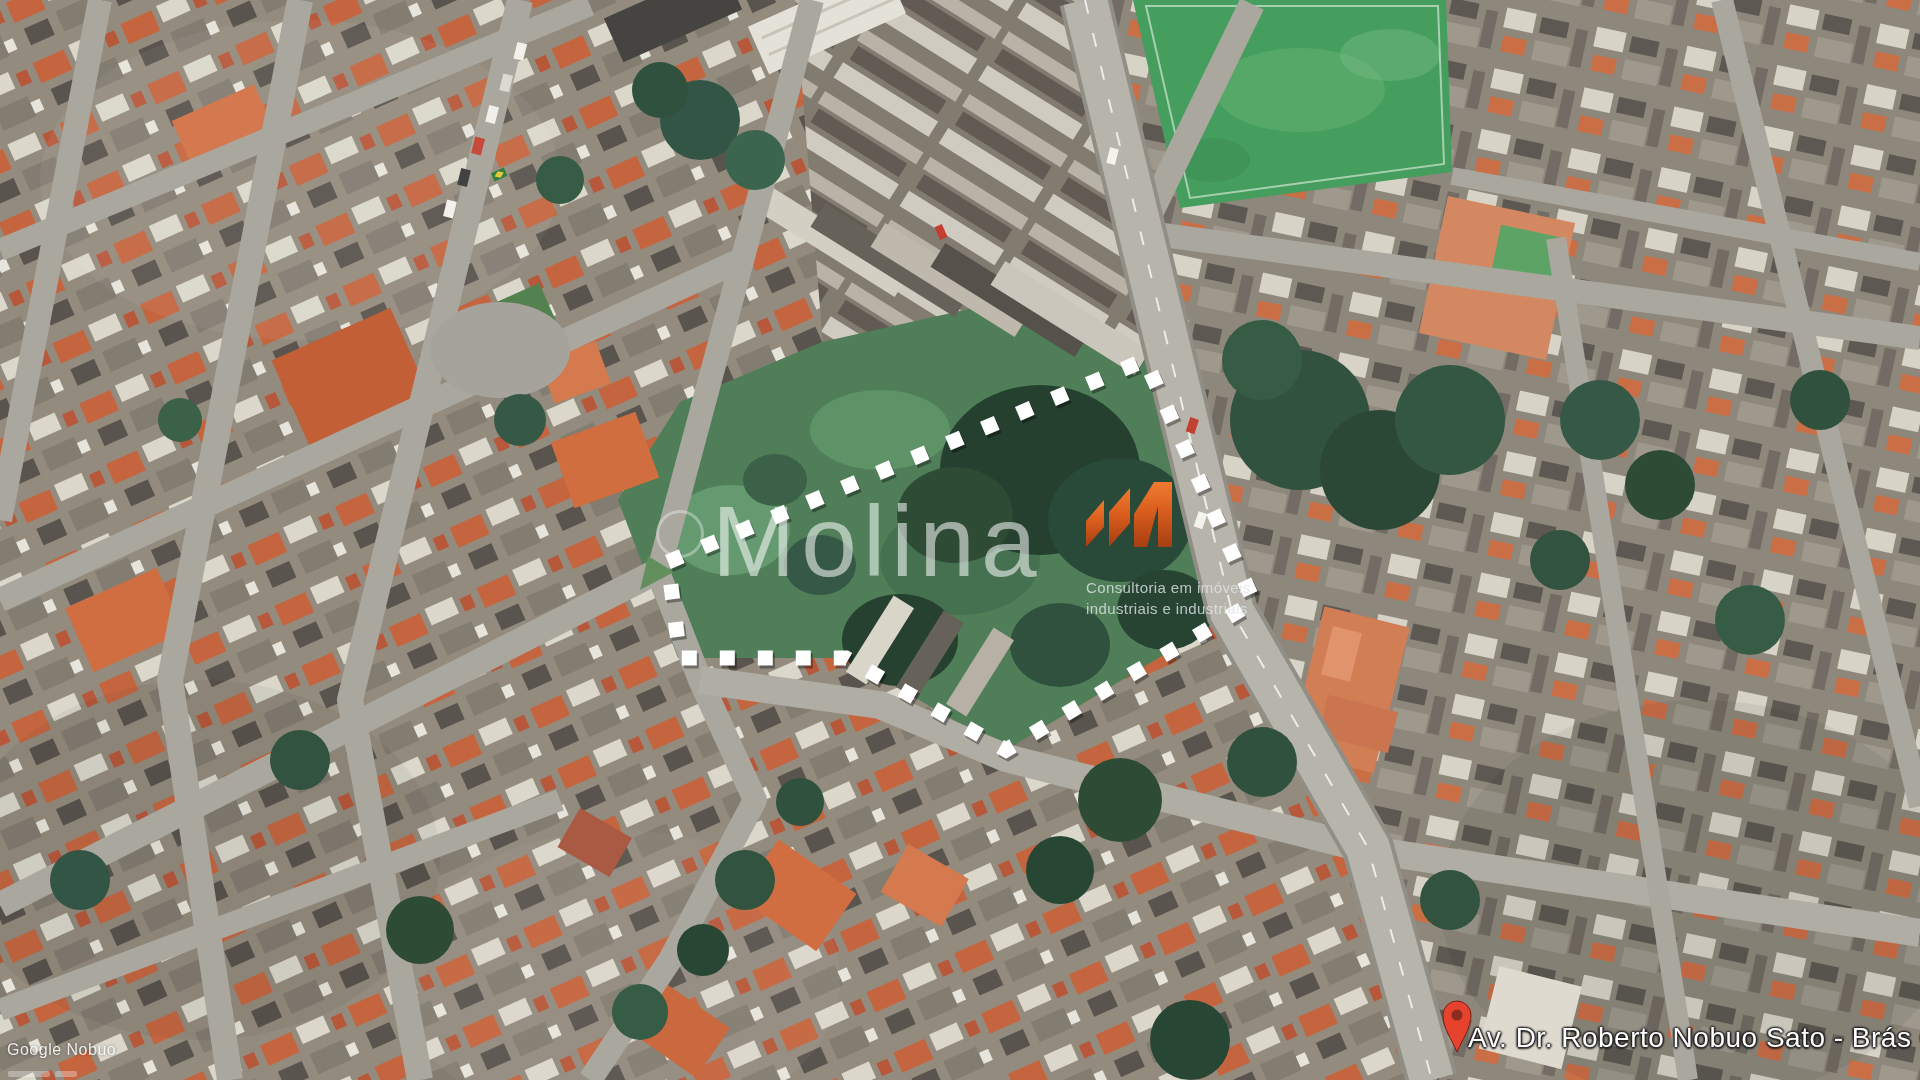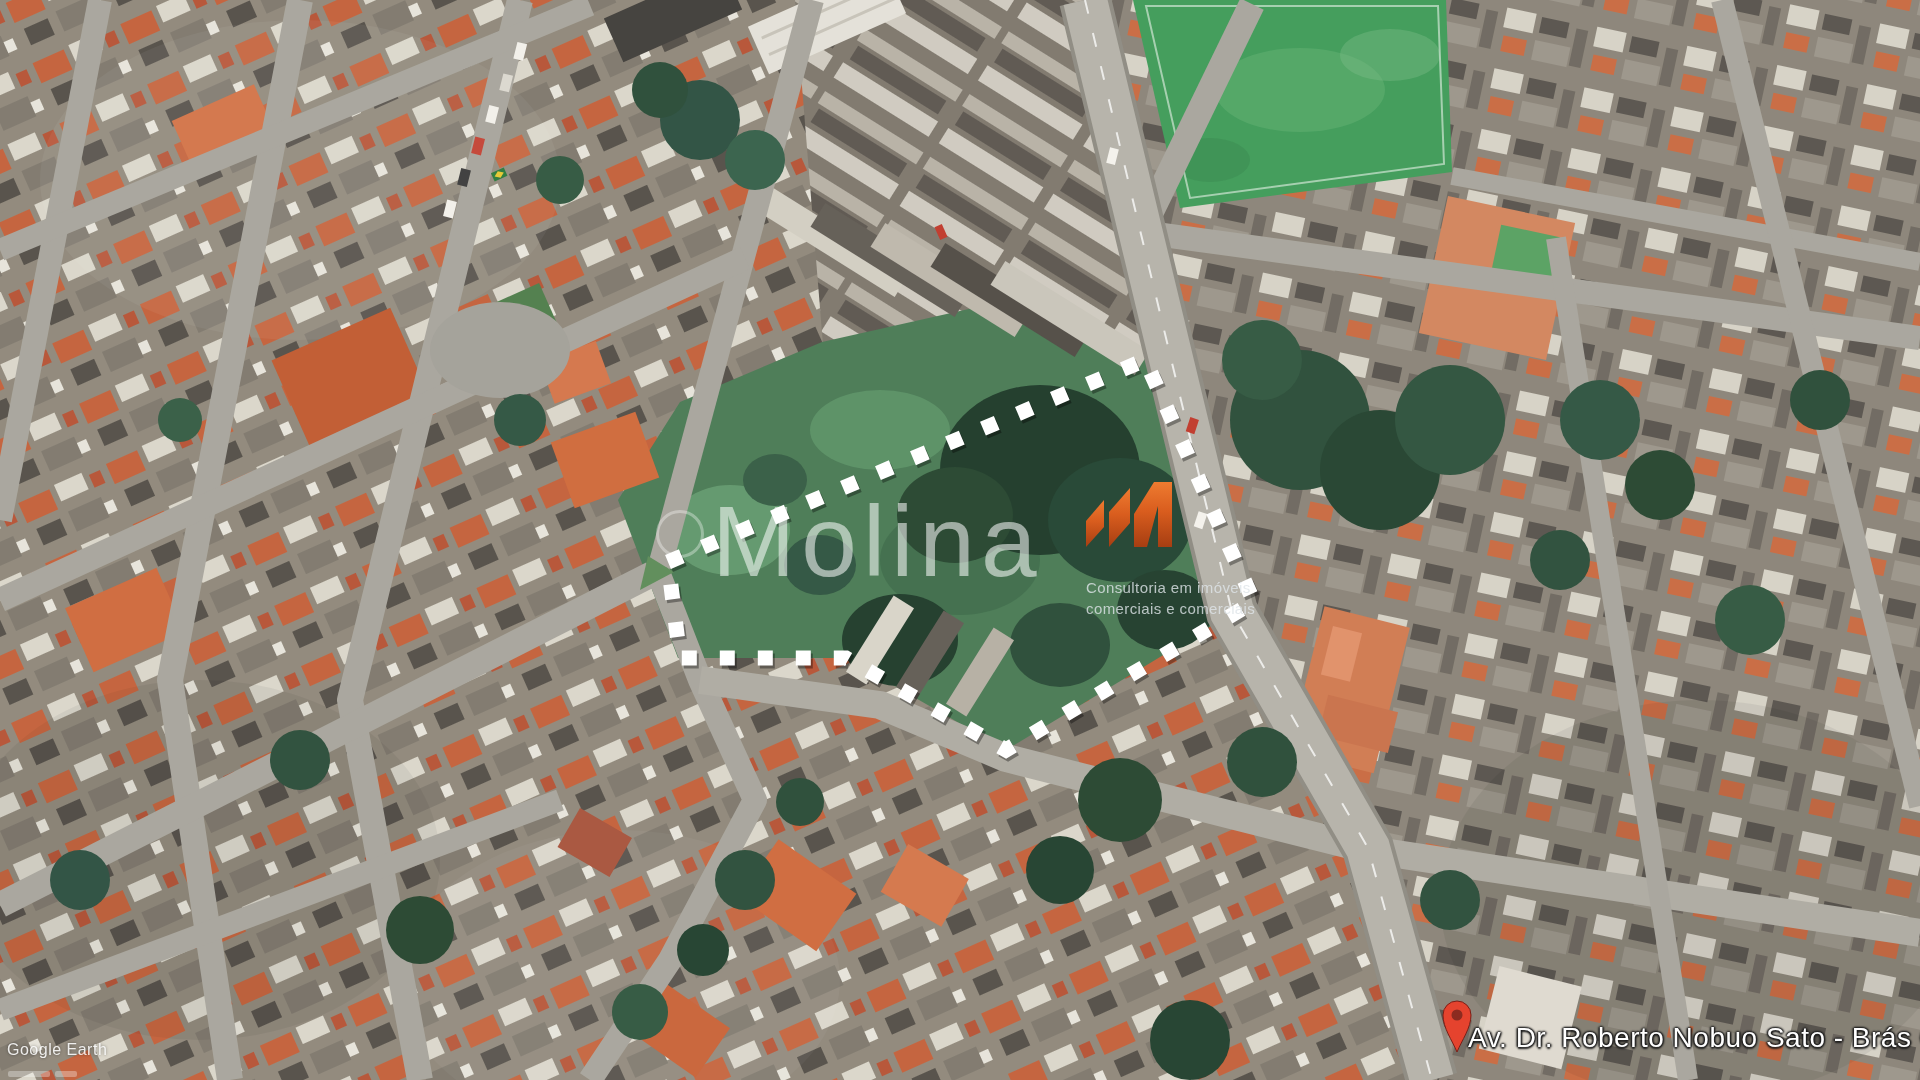--- a/index.html
+++ b/index.html
@@ -221,28 +221,28 @@
       <path d="M1109,547 L1109,512 L1130,488 L1130,523 Z"></path>
       <path d="M1134,547 L1134,514 L1154,482 L1172,482 L1172,547 L1158,547 L1158,506 L1147,547 Z"></path>
     </g>
   </svg>
 
   <div class="molina">
     <div class="molina-circle"></div>
     <div class="molina-name">Molina</div>
     <div class="molina-tagline">
       <div>Consultoria em imóveis</div>
-      <div>comerciais e comerciais</div>
+      <div>industriais e industriais</div>
     </div>
   </div>
 
   <svg class="pin" width="34" height="56" viewBox="0 0 34 56">
     <path d="M17,54 C12,42 3,30 3,17 a14,14 0 1 1 28,0 c0,13 -9,25 -14,37 z" fill="#e5432e" stroke="#7a1f17" stroke-width="1"></path>
     <circle cx="17" cy="17" r="5.5" fill="#8c2b20"></circle>
   </svg>
   <div class="street-label">Av. Dr. Roberto Nobuo Sato - Brás Cubas</div>
 
-  <div class="ge">Google Earth</div>
+  <div class="ge">Google Nobuo</div>
   <div class="ge-attrib">
     <span class="s1"></span><span class="s2"></span>
   </div>
 
 </div>
 
 </body></html>

